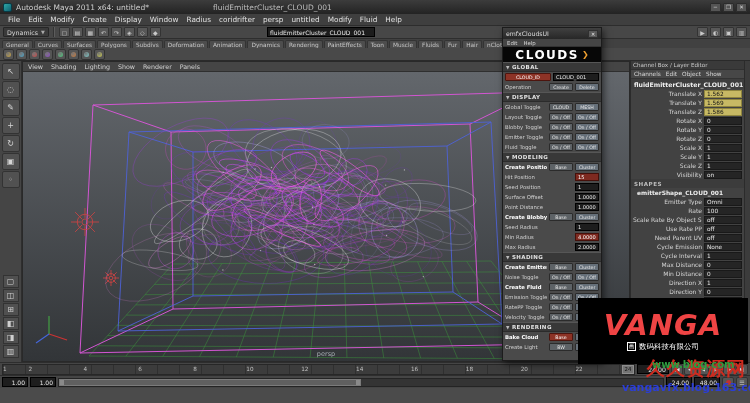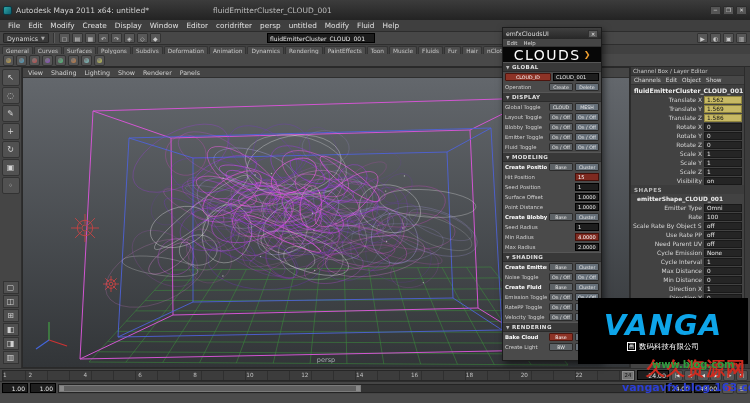--- a/index.html
+++ b/index.html
@@ -1,19 +1,19 @@
 <!DOCTYPE html>
 <html><head>
 <meta charset="utf-8">
 <style>
   *{margin:0;padding:0;box-sizing:border-box;}
   html,body{background:#222;}
   #app{position:relative;width:750px;height:403px;background:#4b4b4b;font-family:"DejaVu Sans",sans-serif;color:#d8d8d8;overflow:hidden;}
 
-  .titlebar{height:20px;background:linear-gradient(#3c3c3c,#232323);display:flex;align-items:center;gap:4px;padding:0 3px;font-size:7.5px;color:#cfcfcf;}
+  .titlebar{height:14px;background:linear-gradient(#3c3c3c,#232323);display:flex;align-items:center;gap:4px;padding:0 3px;font-size:7.5px;color:#cfcfcf;}
   .app-icon{width:9px;height:9px;border-radius:2px;background:linear-gradient(135deg,#2fa8a8,#0e5f70);border:1px solid #083b46;}
   .titlebar .doc{margin-left:60px;color:#bdbdbd;}
   .win-controls{margin-left:auto;display:flex;gap:2px;}
   .win-btn{width:11px;height:9px;background:#555;border:1px solid #2c2c2c;font-size:5.5px;display:flex;align-items:center;justify-content:center;color:#ddd;border-radius:1px;}
 
   .menubar{height:12px;background:#3f3f3f;border-bottom:1px solid #2d2d2d;display:flex;align-items:center;padding:0 4px;font-size:7.3px;}
   .menu-item{padding:0 4px;white-space:nowrap;color:#e0e0e0;}
 
   .statusline{height:13px;background:#474747;border-bottom:1px solid #2e2e2e;display:flex;align-items:center;gap:2px;padding:0 3px;}
   .menuset{background:#3a3a3a;border:1px solid #262626;height:10px;display:flex;align-items:center;gap:3px;font-size:6.3px;padding:0 3px;border-radius:1px;}
@@ -53,21 +53,21 @@
   .cb-row.sel .cb-val{background:#c7b964;border-color:#8f853f;color:#151515;}
   .cb-hdr{height:9px;display:flex;align-items:center;padding:0 3px;font-size:5.6px;font-weight:bold;letter-spacing:.5px;color:#bdbdbd;background:#3c3c3c;}
   .cb-sub{height:9px;display:flex;align-items:center;padding:0 6px;font-size:5.9px;font-weight:bold;color:#eee;white-space:nowrap;overflow:hidden;}
   .side-strip{width:6px;background:#3c3c3c;border-left:1px solid #2b2b2b;}
 
   .clouds-panel{position:absolute;left:502px;top:27px;width:100px;height:334px;background:#4a4a4a;border:1px solid #1c1c1c;box-shadow:2px 3px 7px rgba(0,0,0,.55);z-index:20;display:flex;flex-direction:column;overflow:hidden;}
   .cp-title{height:11px;background:linear-gradient(#404040,#272727);display:flex;align-items:center;gap:3px;padding:0 3px;font-size:6.2px;color:#ddd;flex:0 0 auto;}
   .cp-close{margin-left:auto;width:10px;height:8px;background:#5a5a5a;border:1px solid #303030;font-size:5px;display:flex;align-items:center;justify-content:center;color:#eee;}
   .cp-menus{height:8px;background:#454545;border-bottom:1px solid #333;display:flex;gap:6px;align-items:center;padding:0 4px;font-size:5.4px;flex:0 0 auto;}
   .cp-header{height:15px;background:#070707;display:flex;align-items:center;justify-content:center;gap:3px;flex:0 0 auto;}
-  .cp-header .t{color:#fff;font-weight:normal;font-size:14px;letter-spacing:1.5px;}
+  .cp-header .t{color:#fff;font-weight:bold;font-size:12px;letter-spacing:1.5px;}
   .cp-header .arrow{color:#f0a030;font-size:8px;font-weight:bold;}
   .cp-body{flex:1;overflow:hidden;}
   .cp-section-h{height:10px;background:#383838;border-top:1px solid #565656;border-bottom:1px solid #2b2b2b;display:flex;align-items:center;gap:2px;padding:0 3px;font-size:5.5px;font-weight:bold;color:#e2e2e2;letter-spacing:.4px;}
   .cp-section-h .car{font-size:4.5px;color:#bbb;}
   .cp-row{height:10px;display:flex;align-items:center;gap:2px;padding:0 2px;}
   .cp-label{flex:1;font-size:5.3px;color:#d2d2d2;white-space:nowrap;overflow:hidden;}
   .cp-row.bold .cp-label{font-weight:bold;color:#fff;}
   .cp-btn{width:24px;height:8px;flex:0 0 auto;background:#5d6266;border:1px solid #2b2b2b;border-radius:1px;font-size:4.7px;color:#e9e9e9;display:flex;align-items:center;justify-content:center;white-space:nowrap;overflow:hidden;}
   .cp-btn.alt{background:#66707a;}
   .cp-btn.accent{background:#8d3326;border-color:#4d150e;color:#fff;}
@@ -88,21 +88,21 @@
   .rs-handle{position:absolute;top:0;bottom:0;width:4px;background:#8a8a8a;}
   .rs-btn{width:12px;height:11px;background:#565656;border:1px solid #333;border-radius:2px;font-size:6px;display:flex;align-items:center;justify-content:center;color:#ddd;flex:0 0 auto;}
   .rs-btn .dot{width:5px;height:5px;border-radius:50%;background:#c03030;display:block;}
 
   .cmdrow{height:16px;background:#454545;border-top:1px solid #2d2d2d;display:flex;align-items:center;gap:2px;padding:0 2px;}
   .cmd-label{width:26px;height:12px;background:#565656;border:1px solid #333;font-size:6.5px;display:flex;align-items:center;justify-content:center;color:#e2e2e2;flex:0 0 auto;}
   .cmd-input{width:296px;height:12px;background:#0f0f0f;border:1px solid #000;color:#ddd;font-size:6.5px;font-family:"DejaVu Sans Mono",monospace;padding:0 2px;flex:0 0 auto;}
   .cmd-result{flex:1;height:12px;background:#3b3b3b;border:1px solid #2a2a2a;}
 
   .vanga{position:absolute;left:578px;top:298px;width:170px;height:66px;background:#000;z-index:30;display:flex;flex-direction:column;align-items:center;justify-content:center;gap:2px;}
-  .vanga .brand{font-size:29px;line-height:1;font-weight:bold;font-style:italic;color:#0ea5e9;letter-spacing:1px;}
+  .vanga .brand{font-size:29px;line-height:1;font-weight:bold;font-style:italic;color:#ef4444;letter-spacing:1px;}
   .vanga .cnrow{display:flex;align-items:center;gap:3px;color:#fff;font-size:7.5px;}
   .cn-icon{width:9px;height:9px;border:1px solid #fff;font-size:6px;display:flex;align-items:center;justify-content:center;color:#fff;}
   .credit{position:absolute;left:596px;top:366px;width:140px;text-align:center;z-index:31;color:#f4f4f4;font-size:10px;font-style:italic;font-family:"DejaVu Serif",serif;}
   .wm-red{position:absolute;left:646px;top:356px;z-index:32;color:#cf2b1f;font-size:19px;font-weight:bold;letter-spacing:1px;}
   .wm-green{position:absolute;left:652px;top:359px;z-index:32;color:#2f9e3f;font-size:10px;font-weight:bold;}
   .wm-blue{position:absolute;left:622px;top:381px;z-index:32;color:#2b3ed6;font-size:11px;font-weight:bold;}
 </style>
 </head>
 <body>
 
@@ -119,21 +119,21 @@
       </span>
   </div>
 
   <div class="menubar" id="menubar">
       <div class="menu-item">File</div>
       <div class="menu-item">Edit</div>
       <div class="menu-item">Modify</div>
       <div class="menu-item">Create</div>
       <div class="menu-item">Display</div>
       <div class="menu-item">Window</div>
-      <div class="menu-item">Editor</div>
+      <div class="menu-item">Radius</div>
       <div class="menu-item">coridrifter</div>
       <div class="menu-item">persp</div>
       <div class="menu-item">untitled</div>
       <div class="menu-item">Modify</div>
       <div class="menu-item">Fluid</div>
       <div class="menu-item">Help</div>
     </div>
 
   <div class="statusline">
     <div class="menuset">

